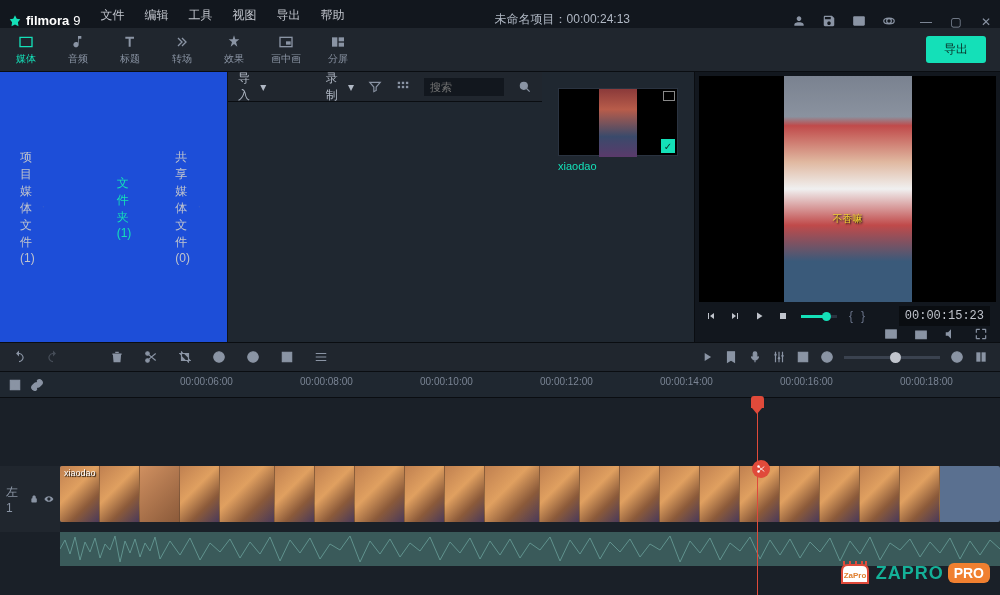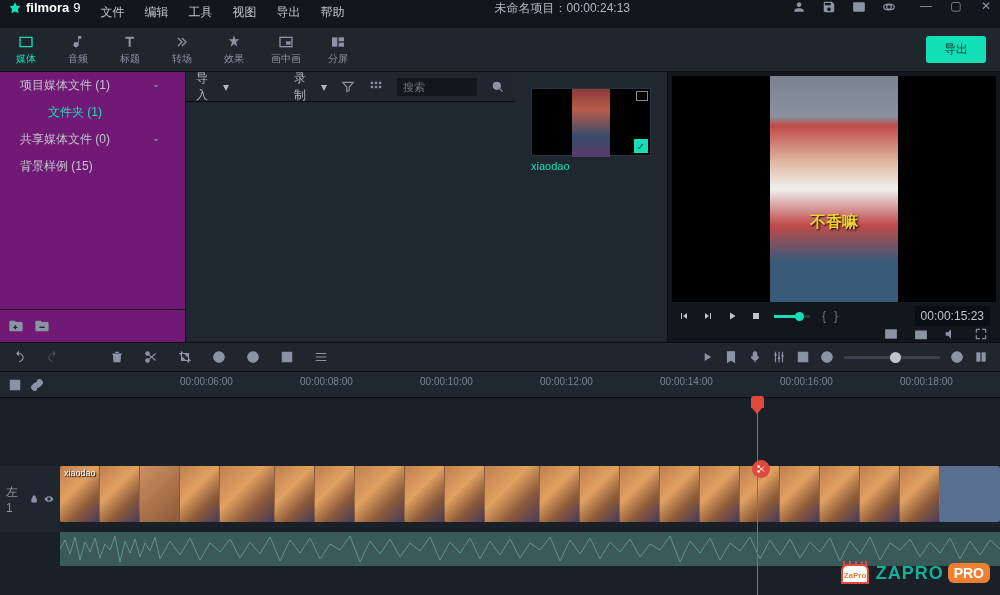--- a/index.html
+++ b/index.html
@@ -1,61 +1,61 @@
 <!DOCTYPE html>
 <html><head>
 <meta charset="utf-8">
 <style>
 *{margin:0;padding:0;box-sizing:border-box;font-family:"Microsoft YaHei",sans-serif;user-select:none}
 body{width:1000px;height:595px;background:#1a2028;color:#c0c4cc;font-size:12px;overflow:hidden}
-.titlebar{height:28px;background:#12171e;display:flex;align-items:flex-start;padding:0 8px;gap:4px}
+.titlebar{height:28px;background:#12171e;display:flex;align-items:flex-end;padding:0 8px;gap:4px}
 .logo{display:flex;align-items:center;gap:4px;color:#fff;font-size:13px;font-weight:600;margin-right:8px}
 .logo svg{width:14px;height:14px}
 .menu-item{padding:4px 8px;color:#c0c4cc;cursor:pointer}
 .flex-spacer{flex:1}
 .project-title{color:#b0b8c4;font-size:12px}
 .titlebar-icons{display:flex;gap:16px;align-items:center;margin-left:20px}
 .titlebar-icon{width:14px;height:14px;cursor:pointer;fill:#8a94a4}
 .window-controls{display:flex;gap:18px;margin-left:20px}
 .window-btn{width:12px;height:12px;cursor:pointer;color:#8a94a4;display:flex;align-items:center;justify-content:center}
 .tab-row{height:44px;background:#20262e;display:flex;align-items:stretch;border-bottom:1px solid #0a0d11}
 .tab{width:52px;display:flex;flex-direction:column;align-items:center;justify-content:center;gap:2px;cursor:pointer;color:#8a94a4}
 .tab.active{color:#14e0b8}
 .tab-icon{width:16px;height:16px}
 .tab-label{font-size:10px}
 .export-btn{margin:8px 14px 8px auto;background:#14e0b8;color:#0a2f28;padding:0 18px;border-radius:3px;display:flex;align-items:center;font-size:12px;cursor:pointer}
 .main-area{height:270px;display:flex}
-.sidebar{width:186px;background:#701a75;display:flex;flex-direction:column;border-right:1px solid #0f1318}
+.sidebar{width:228px;background:#1d4ed8;display:flex;flex-direction:row;border-right:1px solid #0f1318}
 .sidebar-item{padding:5px 24px 5px 20px;display:flex;justify-content:space-between;align-items:center;cursor:pointer;color:#c0c4cc}
 .sidebar-item.active{color:#14e0b8;padding-left:48px}
 .chevron{width:10px;height:10px;fill:#8a94a4}
 .sidebar-bottom{margin-top:auto;padding:8px;display:flex;gap:10px;border-top:1px solid #0f1318}
 .folder-icon{width:16px;height:16px;fill:#8a94a4;cursor:pointer}
 .media-panel{flex:1;background:#1f2730;display:flex;}
 .media-toolbar{height:30px;display:flex;align-items:center;padding:0 10px;gap:14px;border-bottom:1px solid #0a0d11;background:#20262e}
 .toolbar-dropdown{display:flex;align-items:center;gap:6px;cursor:pointer;color:#b0b8c4}
 .media-tools{margin-left:auto;display:flex;align-items:center;gap:14px}
 .search-box{background:#12171e;border:none;color:#c0c4cc;padding:3px 6px;width:80px;font-size:11px;outline:none}
 .media-content{flex:1;padding:16px;display:flex;align-items:flex-start}
 .media-thumb{width:120px;height:68px;background:#000;border:1px solid #2a3340;display:flex;justify-content:center;position:relative;cursor:pointer}
 .thumb-img{width:38px;height:68px;background:linear-gradient(180deg,#8b3a3a 0%,#b85c4a 30%,#3a4a6b 70%,#5a3a6b 100%)}
 .thumb-ctrl{position:absolute;top:2px;right:2px;width:12px;height:10px;border:1px solid #888}
 .thumb-check{position:absolute;bottom:2px;right:2px;width:14px;height:14px;background:#14e0b8;color:#0a2f28;font-size:10px;display:flex;align-items:center;justify-content:center}
 .thumb-label{color:#14e0b8;font-size:11px;margin-top:4px;text-align:left}
 .preview-panel{width:333px;background:#12171e;display:flex;flex-direction:column;border-left:1px solid #0a0d11}
 .preview-video{flex:1;display:flex;align-items:center;justify-content:center;background:#000;margin:4px}
 .video-frame{width:128px;height:226px;background:linear-gradient(180deg,#7a8290 0%,#8a929f 18%,#c04a4a 22%,#e0b8a0 38%,#f0f0f0 50%,#c04a4a 66%,#3a5a7a 82%);position:relative}
-.video-text{position:absolute;top:60%;left:50%;transform:translateX(-50%);color:#f0d030;font-weight:bold;font-size:16px;text-shadow:1px 1px 2px #000}
+.video-text{position:absolute;top:60%;left:50%;transform:translateX(-50%);color:#f0d030;font-weight:normal;font-size:10px;text-shadow:1px 1px 2px #000}
 .preview-controls{height:34px;display:flex;align-items:center;padding:0 10px;gap:12px}
 .play-icon{width:12px;height:12px;fill:#c0c4cc;cursor:pointer}
 .vol-slider{width:36px;height:3px;background:#2a3340;position:relative}
 .vol-slider::after{content:"";position:absolute;left:0;top:0;width:60%;height:3px;background:#14e0b8}
 .vol-thumb{position:absolute;left:58%;top:-3px;width:9px;height:9px;background:#14e0b8;border-radius:50%}
 .brackets{color:#6a748a;display:flex;gap:8px;cursor:pointer}
-.timecode{margin-left:auto;background:#0a0d11;padding:3px 6px;font-size:12px;font-family:Liberation Sans, sans-serif;color:#c0c4cc}
+.timecode{margin-left:auto;background:#0a0d11;padding:3px 6px;font-size:12px;font-family:Liberation Mono, monospace;color:#c0c4cc}
 .preview-footer{height:26px;display:flex;align-items:center;justify-content:flex-end;padding:0 12px;gap:16px}
 .timeline-toolbar{height:30px;background:#20262e;display:flex;align-items:center;padding:0 12px;gap:20px;border-top:1px solid #0a0d11;border-bottom:1px solid #0a0d11}
 .tool-icon{width:14px;height:14px;fill:#8a94a4;cursor:pointer}
 .tool-icon.disabled{opacity:.35}
 .zoom-area{margin-left:auto;display:flex;align-items:center;gap:10px}
 .zoom-slider{width:96px;height:3px;background:#3a424f;position:relative}
 .zoom-handle{position:absolute;left:48%;top:-4px;width:11px;height:11px;background:#c0c4cc;border-radius:50%}
 .timeline{flex:1;background:#1a2028;display:flex;flex-direction:column;height:223px}
 .timeline-header{height:26px;display:flex;background:#1f2730;border-bottom:1px solid #0a0d11}
 .track-head{width:60px;display:flex;align-items:center;padding:0 8px;gap:8px}

